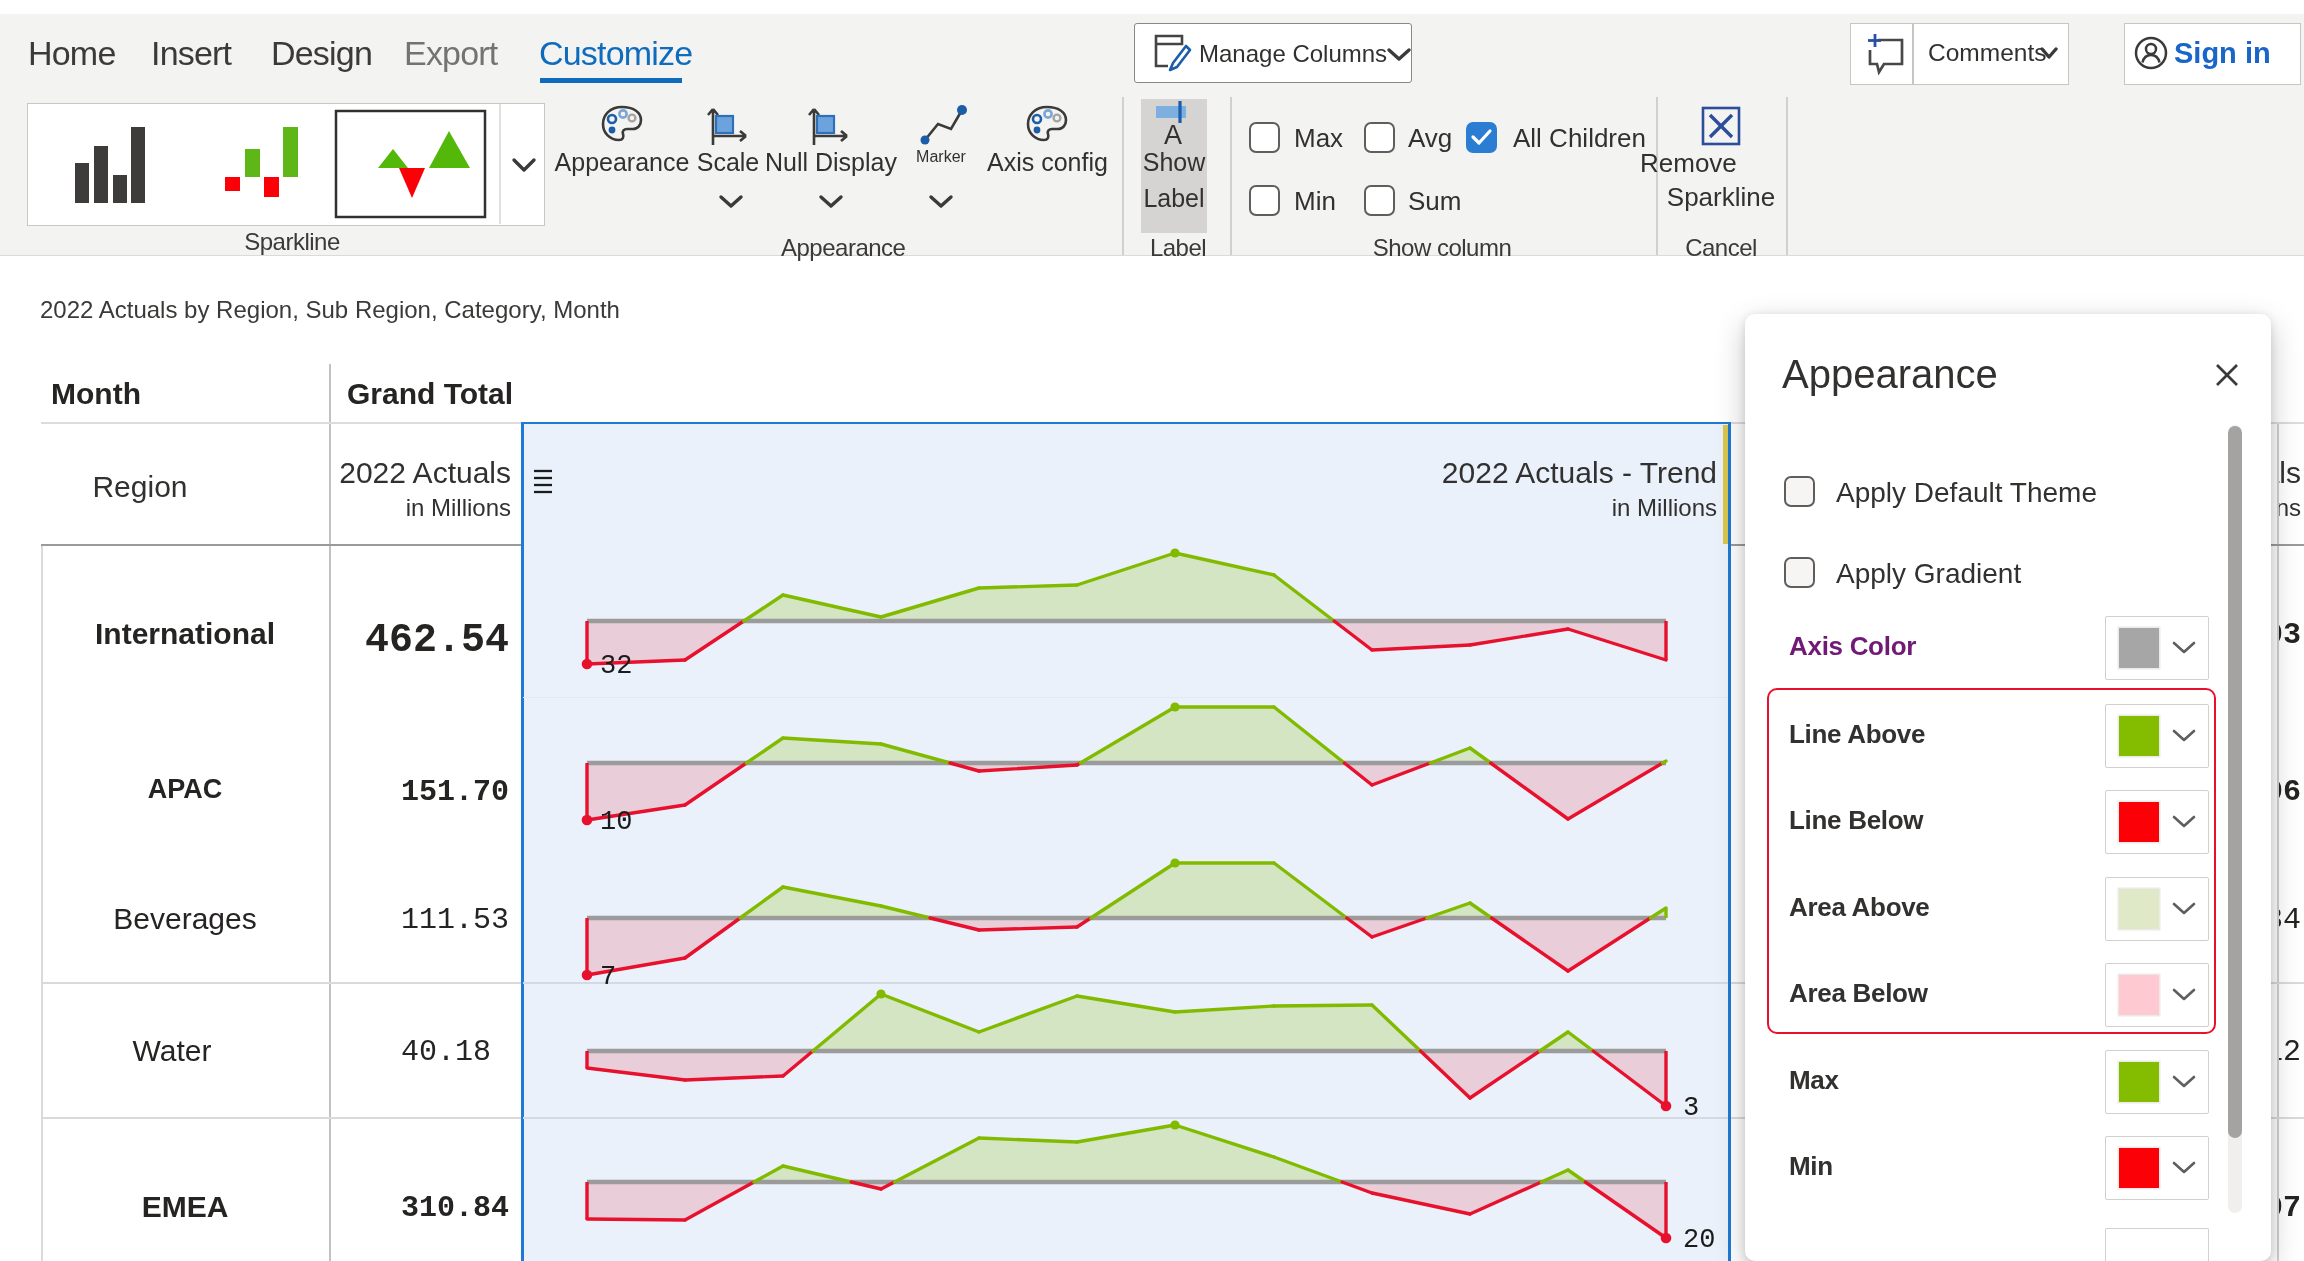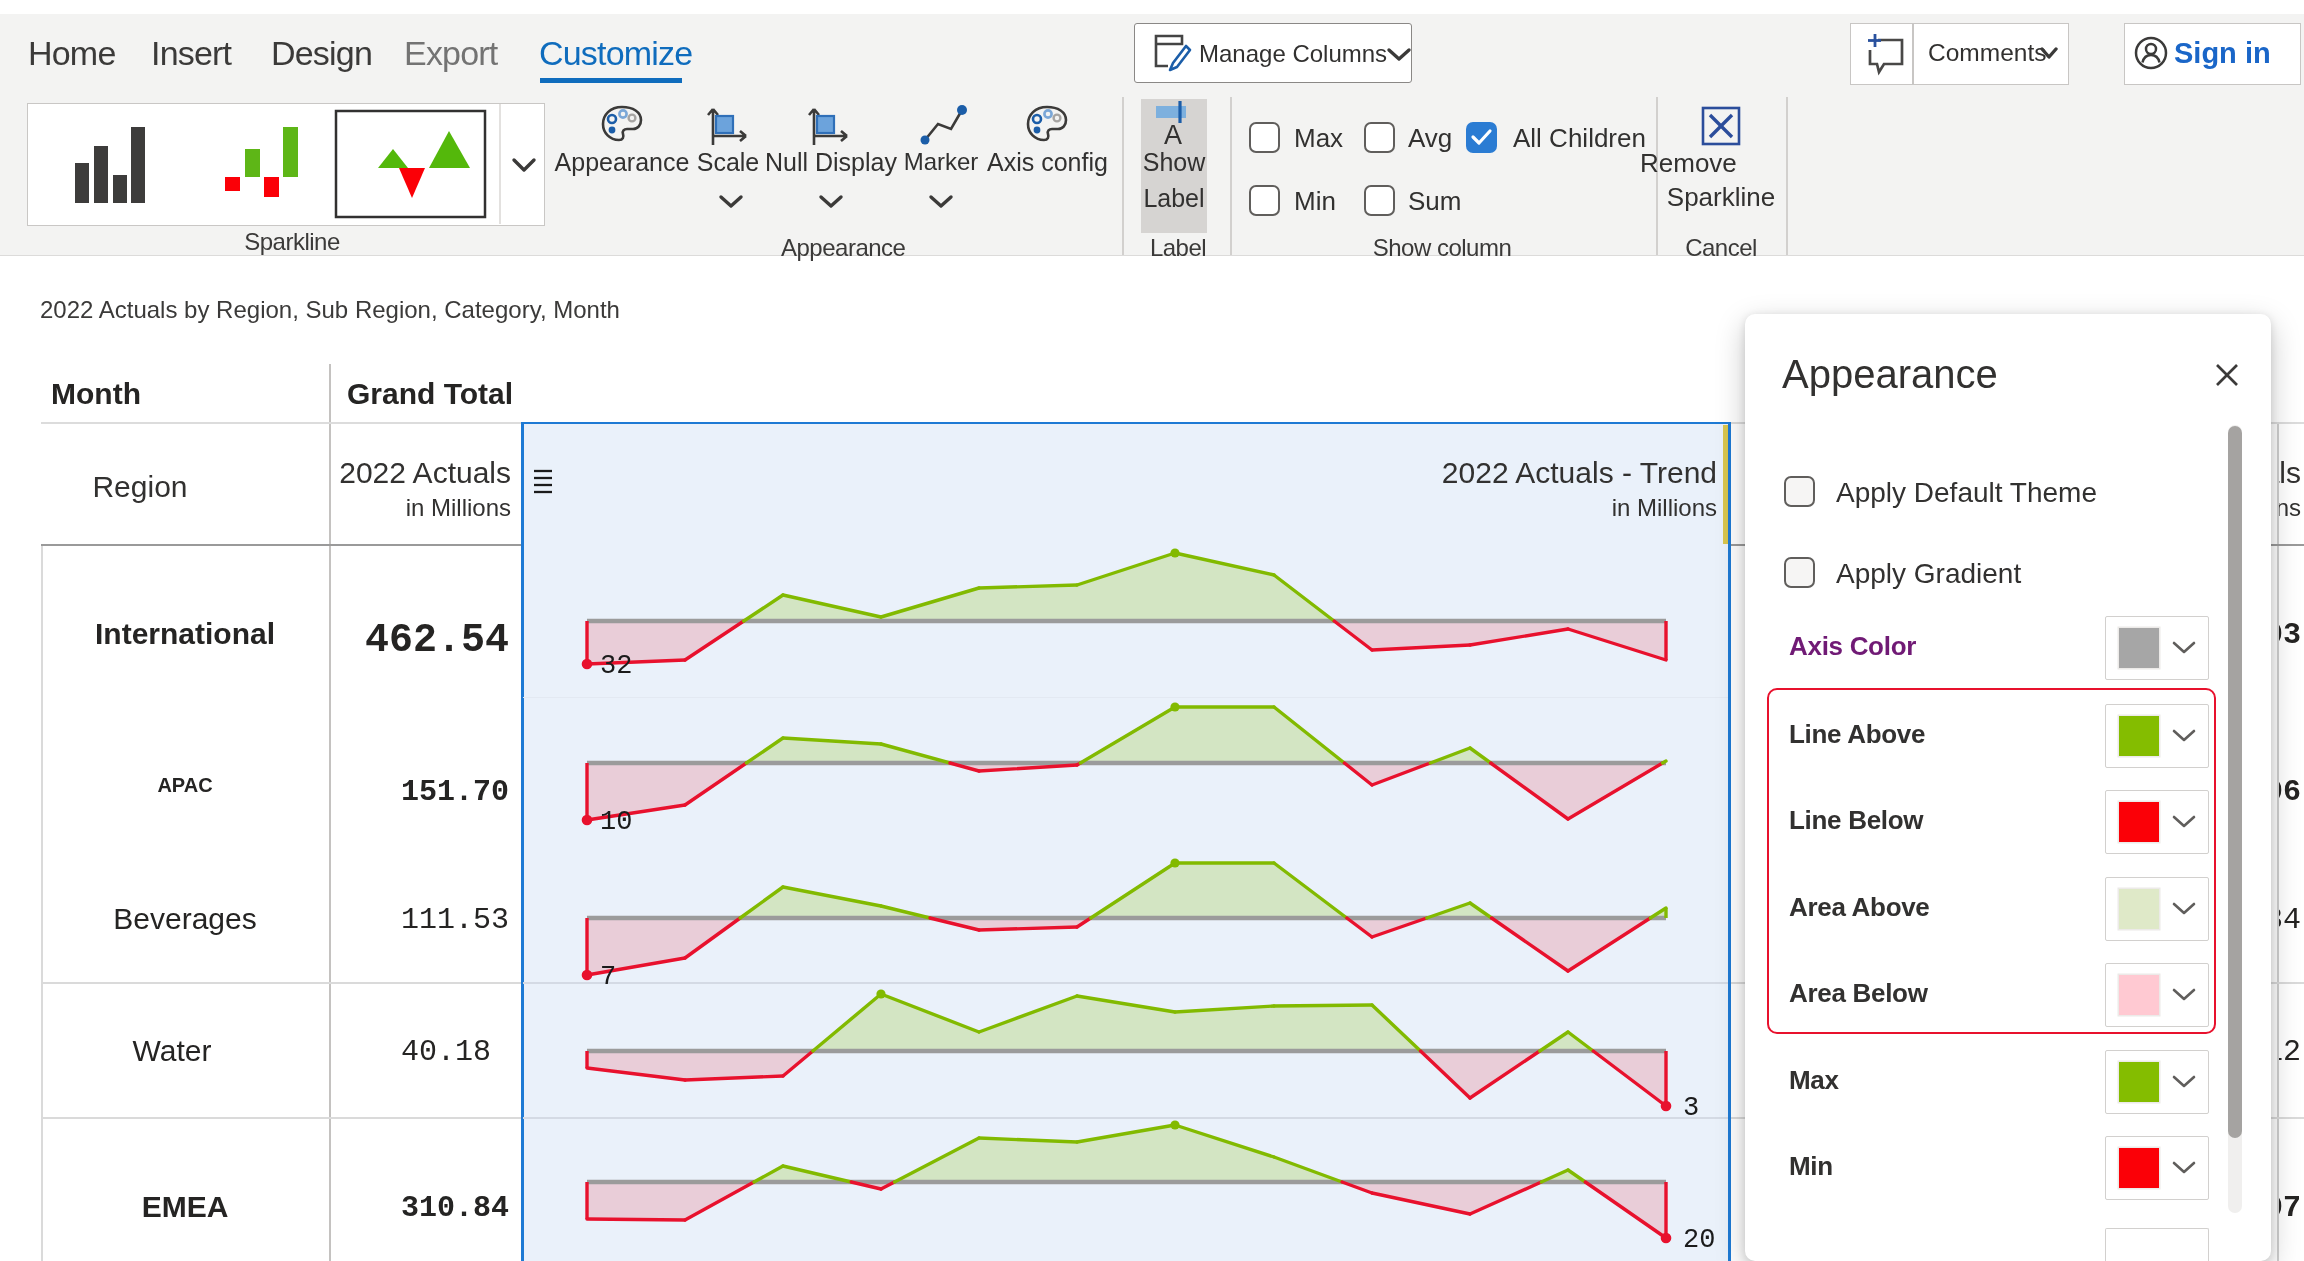--- a/index.html
+++ b/index.html
@@ -72,21 +72,21 @@
 <div class="abs" style="left:759px;top:148px;width:144px;text-align:center;font-size:25px;color:#323130;white-space:nowrap;">Null Display</div>
 <svg class="abs" style="left:818px;top:194px;" width="26" height="16" viewBox="0 0 26 16">
     <polyline points="3,3 13,12 23,3" class="chev"></polyline>
   </svg>
 
 <svg class="abs" style="left:917px;top:100px;" width="50" height="48" viewBox="0 0 50 48">
   <polyline points="8,40 21,24 34,29 45,10" stroke="#3b3a39" stroke-width="2.6" fill="none"></polyline>
   <circle cx="8" cy="40" r="4.5" fill="#1b5da8"></circle>
   <circle cx="45" cy="10" r="5" fill="#1b5da8"></circle>
 </svg>
-<div class="abs" style="left:891px;top:148px;width:100px;text-align:center;font-size:24px;color:#323130;white-space:nowrap;">Marker</div>
+<div class="abs" style="left:891px;top:148px;width:100px;text-align:center;font-size:16px;color:#323130;white-space:nowrap;">Marker</div>
 <svg class="abs" style="left:928px;top:194px;" width="26" height="16" viewBox="0 0 26 16">
     <polyline points="3,3 13,12 23,3" class="chev"></polyline>
   </svg>
 
 <svg class="abs" style="left:1025px;top:104px;" width="44" height="42" viewBox="0 0 44 42">
   <path d="M22 3 C10 3 3 11 3 20 C3 29 10 36 19 36 C23 36 24 33 23 30 C22 27 24 25 27 25 L33 25 C38 25 41 21 41 16 C41 8 33 3 22 3 Z" fill="none" stroke="#3b3a39" stroke-width="2.6"></path>
   <circle cx="12" cy="15" r="4" fill="none" stroke="#1b5da8" stroke-width="2.6"></circle>
   <circle cx="23" cy="10" r="3.6" fill="none" stroke="#7ba7d7" stroke-width="2.6"></circle>
   <circle cx="32" cy="14" r="3.4" fill="none" stroke="#a6a4a2" stroke-width="2.4"></circle>
   <circle cx="12" cy="26" r="3.4" fill="#1b5da8"></circle>
@@ -197,21 +197,21 @@
 <svg class="abs" style="left:533px;top:469px;" width="20" height="28" viewBox="0 0 20 28">
   <g stroke="#1b1b1b" stroke-width="2.3">
   <line x1="1" y1="2" x2="19" y2="2"></line>
       <line x1="1" y1="9" x2="19" y2="9"></line>
   <line x1="1" y1="16" x2="19" y2="16"></line>
       <line x1="1" y1="23" x2="19" y2="23"></line>
     </g>
 </svg>
 
 <div class="abs" style="left:41px;top:617px;width:288px;text-align:center;font-size:30px;font-weight:700;">International</div>
-<div class="abs" style="left:41px;top:774px;width:288px;text-align:center;font-size:20px;font-weight:600;">APAC</div>
+<div class="abs" style="left:41px;top:774px;width:288px;text-align:center;font-size:27px;font-weight:600;">APAC</div>
 <div class="abs" style="left:41px;top:902px;width:288px;text-align:center;font-size:30px;">Beverages</div>
 <div class="abs" style="left:41px;top:1034px;width:262px;text-align:center;font-size:30px;">Water</div>
 <div class="abs" style="left:41px;top:1190px;width:288px;text-align:center;font-size:30px;font-weight:600;">EMEA</div>
 
 <div class="abs mono" style="left:209px;top:618px;width:300px;text-align:right;font-size:40px;font-weight:700;">462.54</div>
 <div class="abs mono" style="left:209px;top:775px;width:300px;text-align:right;font-size:30px;font-weight:700;">151.70</div>
 <div class="abs mono" style="left:209px;top:903px;width:300px;text-align:right;font-size:30px;">111.53</div>
 <div class="abs mono" style="left:191px;top:1035px;width:300px;text-align:right;font-size:30px;">40.18</div>
 <div class="abs mono" style="left:209px;top:1191px;width:300px;text-align:right;font-size:30px;font-weight:700;">310.84</div>
 

